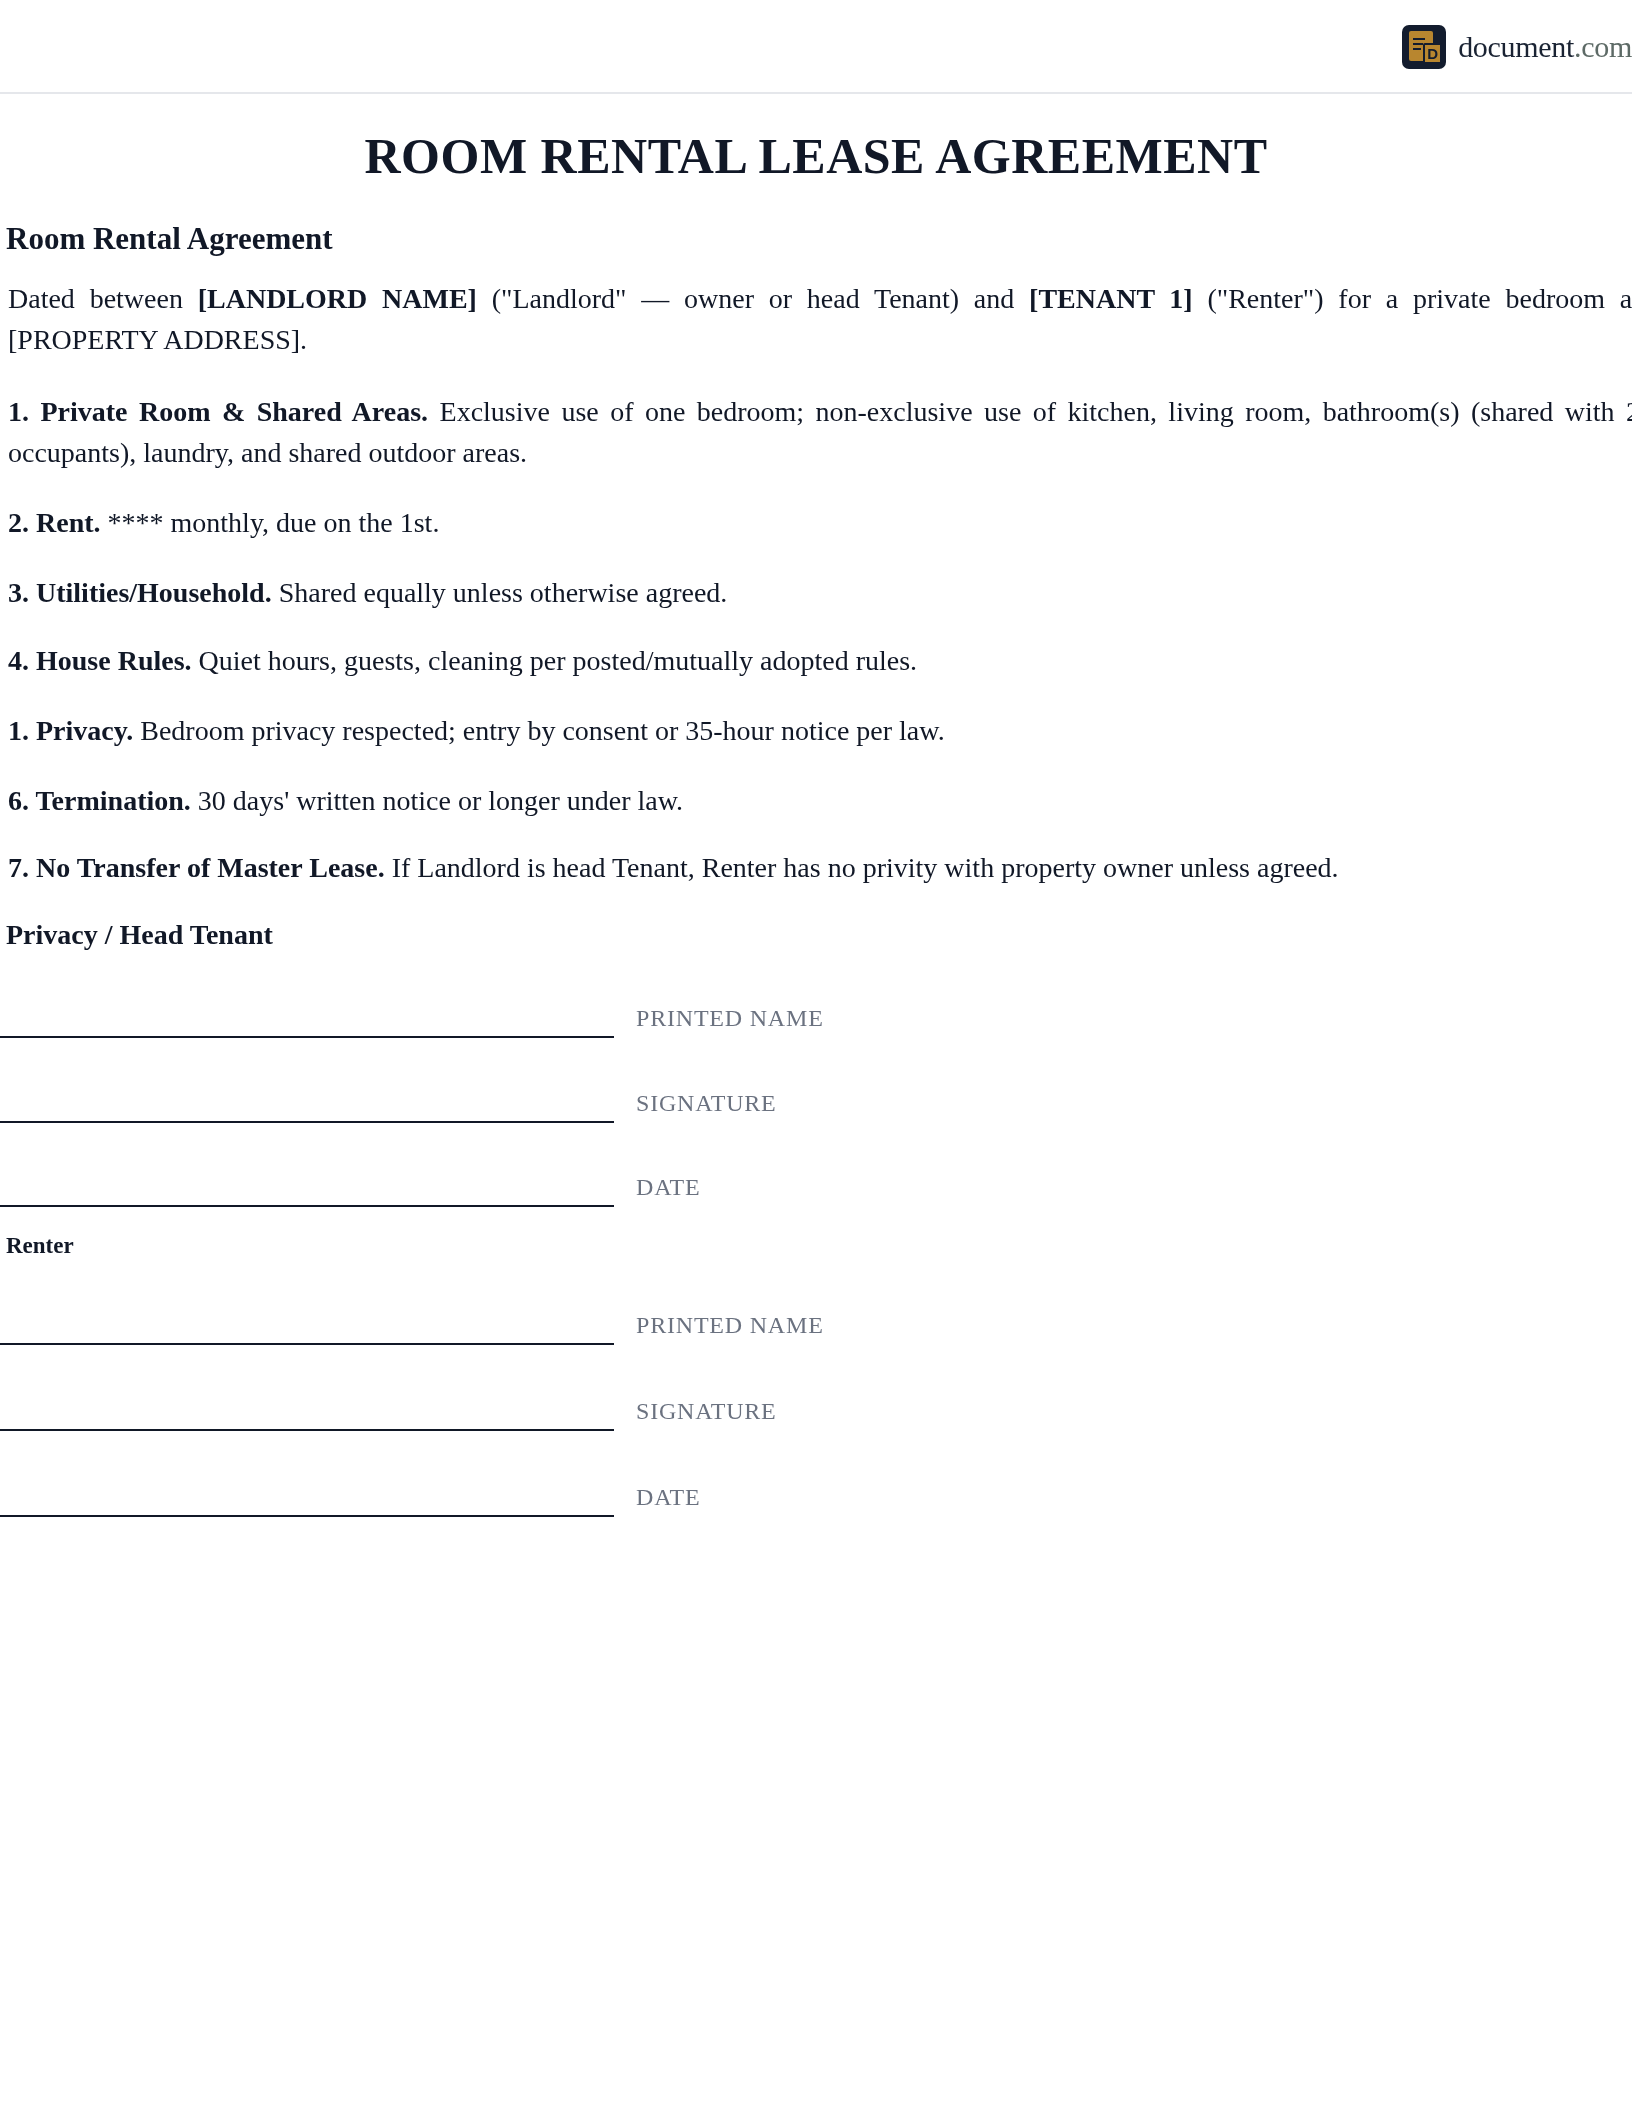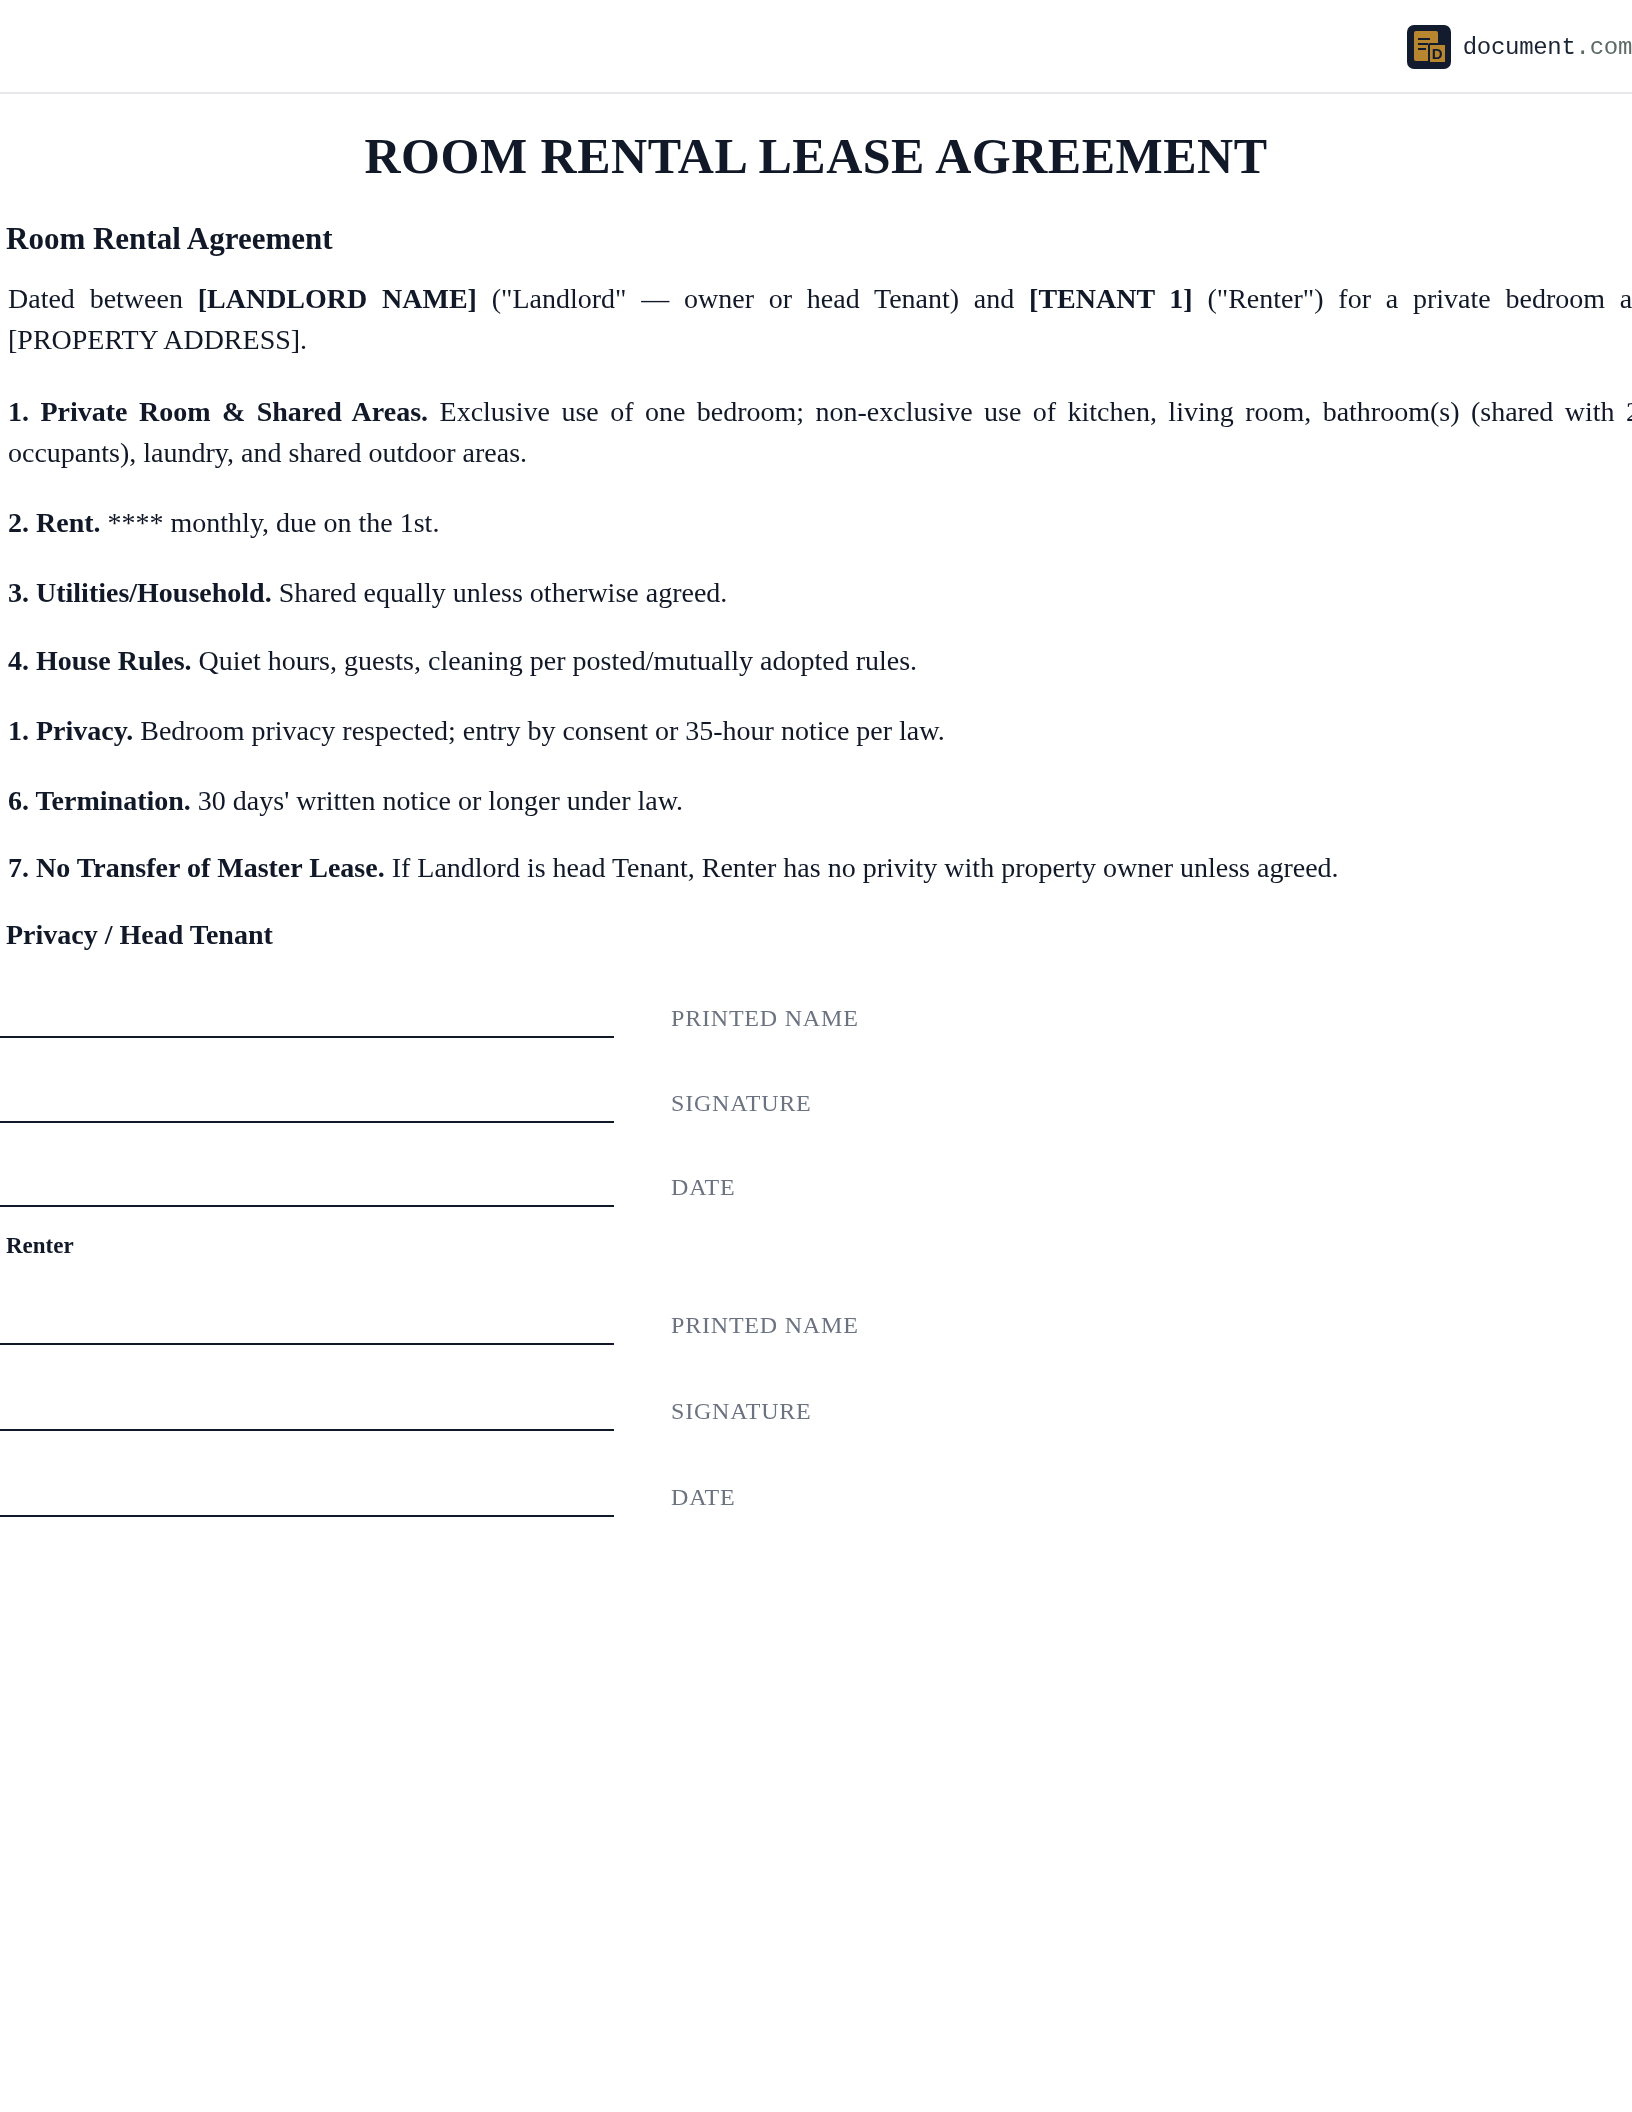--- a/index.html
+++ b/index.html
@@ -3,29 +3,29 @@
 <meta charset="utf-8">
 <style>
   html, body { margin:0; padding:0; background:#ffffff; }
   body { width:1632px; height:2112px; position:relative; overflow:hidden; color:#111827; font-family:"Liberation Serif", serif; }
   .topbar { position:absolute; left:0; top:0; width:1632px; height:92px; border-bottom:2px solid #e5e7eb; }
   .brand { position:absolute; right:0; top:25px; display:flex; align-items:center; height:44px; }
   .logo { width:44px; height:44px; background:#131c2e; border-radius:7px; position:relative; margin-right:12px; }
   .logo .doc { position:absolute; left:7px; top:6px; width:24px; height:30px; background:#b8862f; border-radius:2px; }
   .logo .doc i { position:absolute; left:4px; height:2px; background:#131c2e; display:block; }
   .logo .d { position:absolute; right:4px; bottom:5px; width:15px; height:17px; background:#b8862f; color:#131c2e; font:bold 15px "Liberation Sans", sans-serif; line-height:17px; text-align:center; border:2px solid #131c2e; border-radius:2px; }
-  .brand-text { font-family:Liberation Mono, monospace; font-size:24px; color:#1a2333; letter-spacing:-0.3px; }
+  .brand-text { font-family:Liberation Serif, serif; font-size:30px; color:#1a2333; letter-spacing:-0.3px; }
   .brand-text .tld { color:#5d6a66; }
   .doc-title { position:absolute; left:0; width:1632px; top:126px; text-align:center; font-weight:bold; font-size:50px; letter-spacing:0.5px; line-height:60px; margin:0; }
   .h2 { position:absolute; left:0; font-weight:bold; font-size:31px; margin:6px; line-height:40px; }
   .para { position:absolute; left:0; width:1632px; font-size:28px; line-height:41px; margin:8px; text-align:justify; }
   .para b { font-weight:bold; }
   .sig-row { position:absolute; left:0; width:900px; height:40px; }
   .sig-line { position:absolute; left:0; bottom:0; width:614px; height:0; border-bottom:2px solid #111827; }
-  .sig-label { position:absolute; left:636px; bottom:6px; font-size:24px; color:#6b7280; letter-spacing:0.8px;margin-left:35px; }
+  .sig-label { position:absolute; left:636px; bottom:6px; font-size:24px; color:#6b7280; letter-spacing:0.8px; }
 </style>
 </head>
 <body>
 
 <div class="topbar">
   <div class="brand">
     <div class="logo">
       <div class="doc">
           <i style="top:7px;width:12px"></i>
           <i style="top:12px;width:10px"></i>

